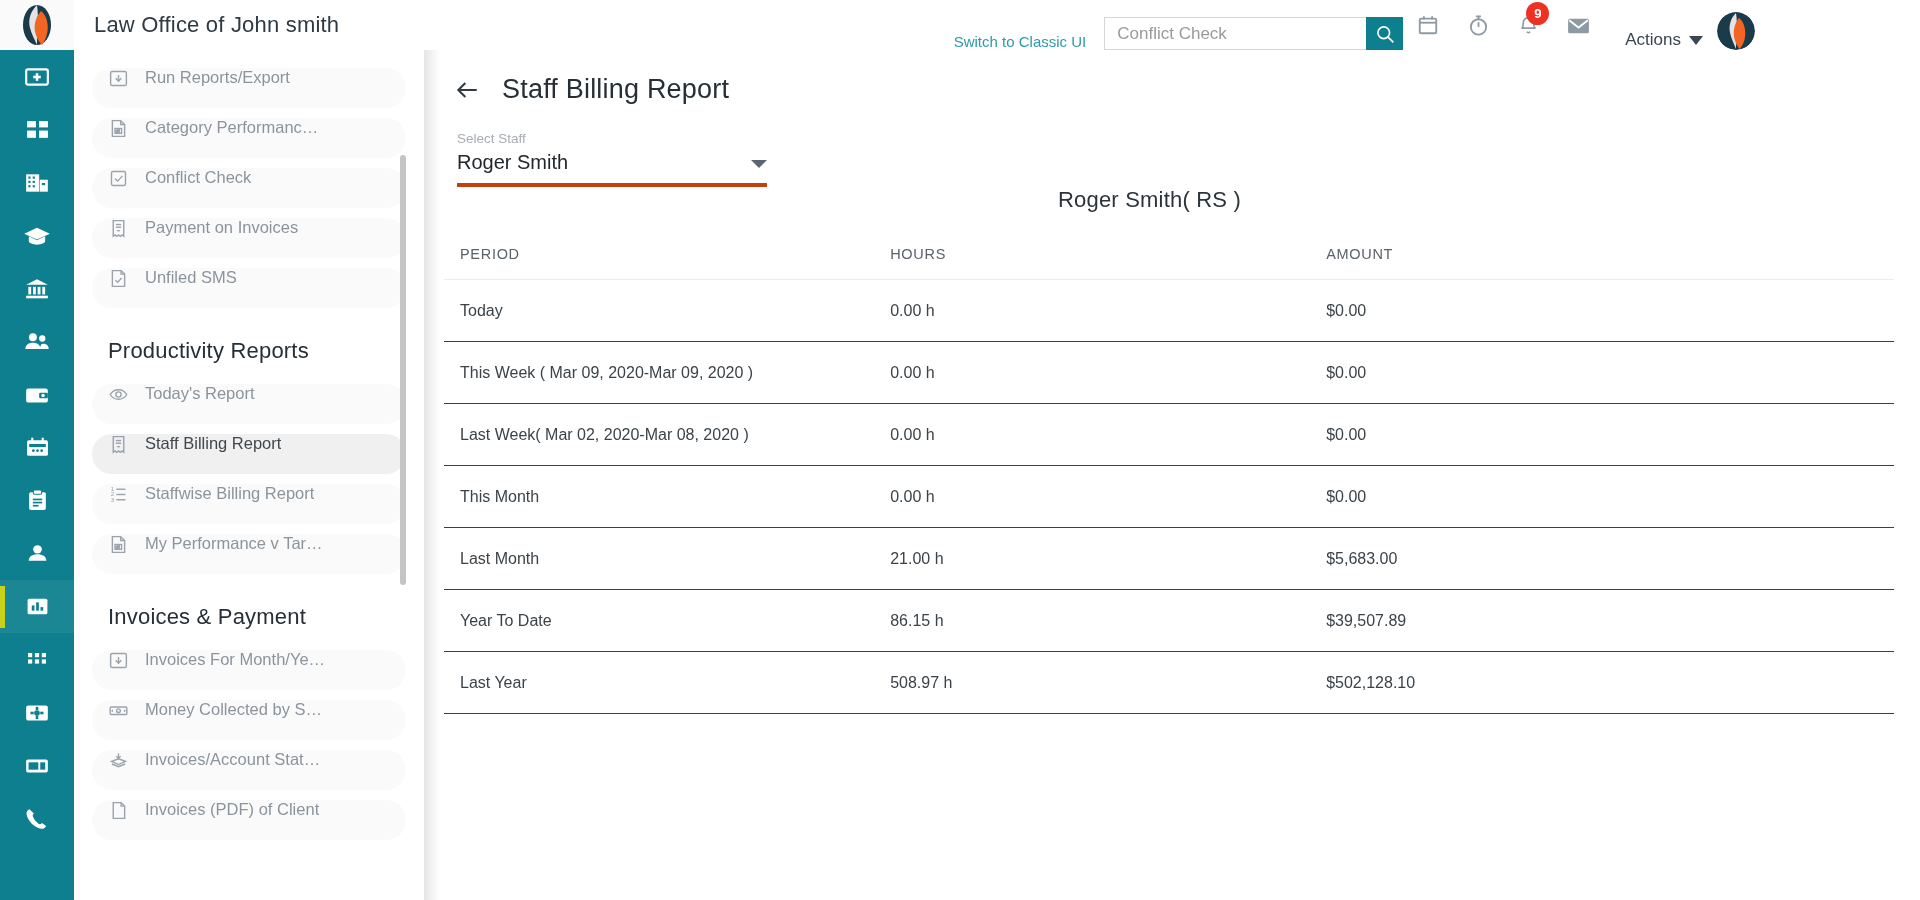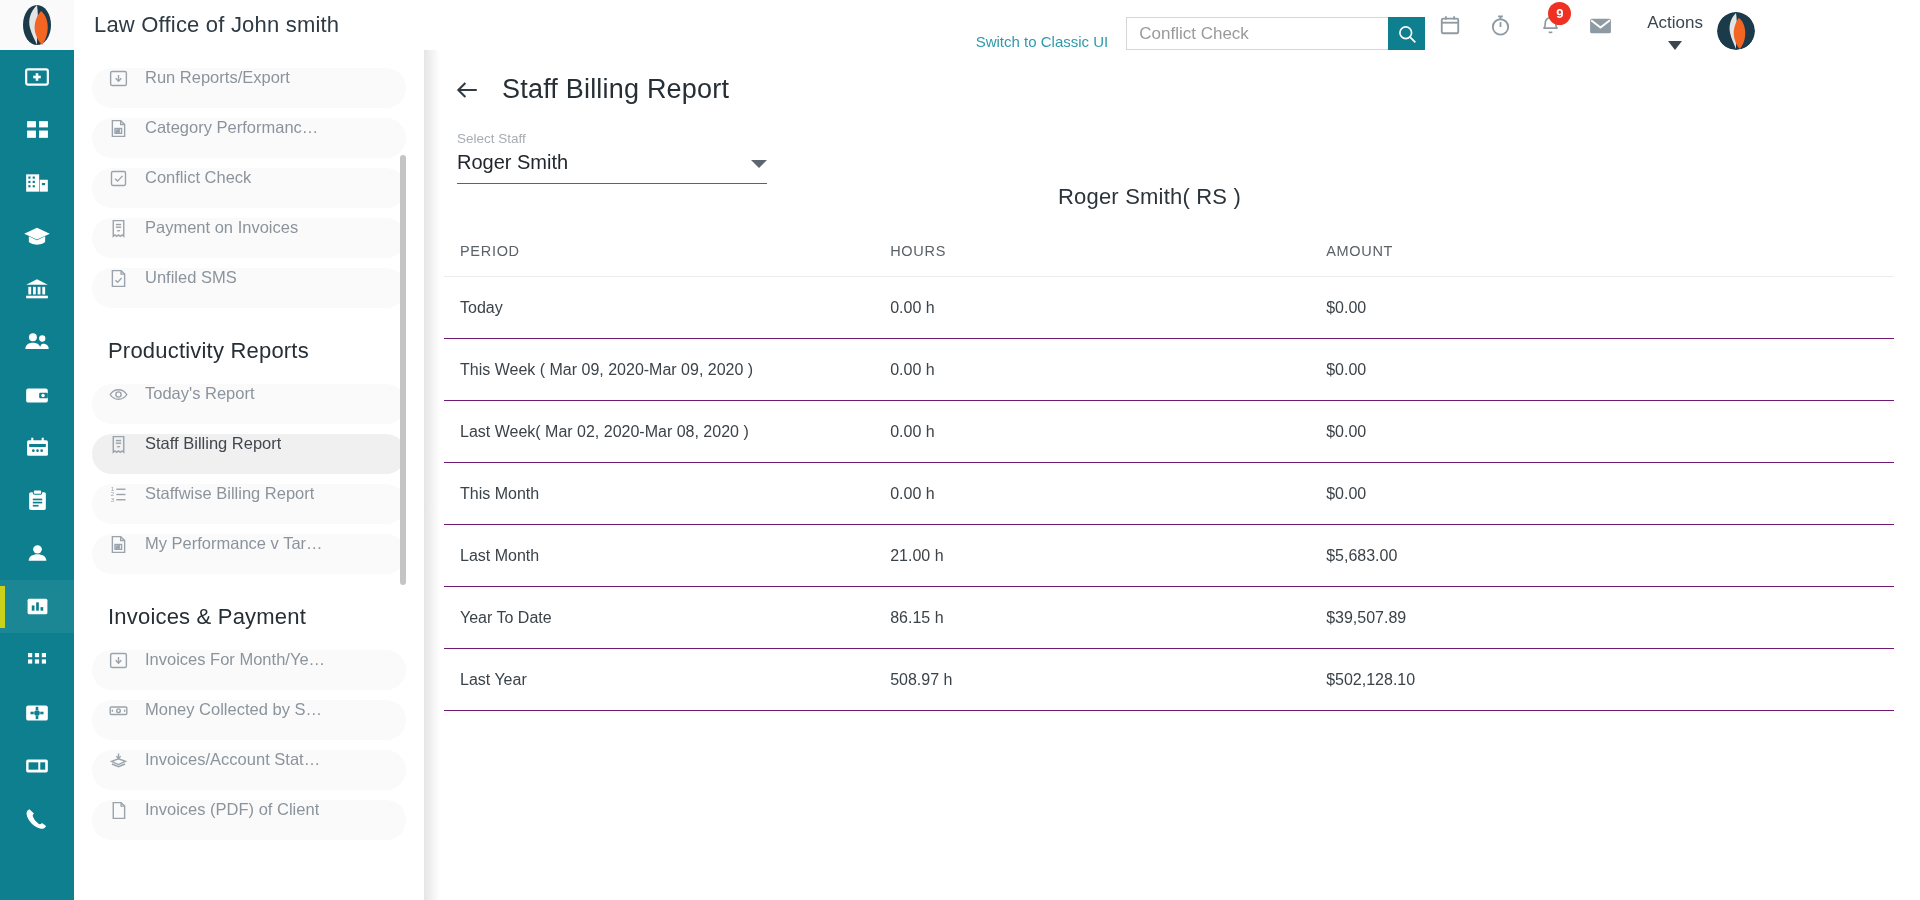--- a/index.html
+++ b/index.html
@@ -57,21 +57,20 @@
     position: absolute; top: 2px; right: 4px;
     min-width: 23px; height: 23px; border-radius: 50%;
     background: #ef3124; color: #fff; font-size: 13px;
     display: flex; align-items: center; justify-content: center;
     font-weight: bold;
   }
   .actions-menu {
     display: flex; align-items: center; gap: 8px;
     font-size: 17px; color: #3b4650; margin: 8px 14px 0 22px; cursor: pointer;
     white-space: nowrap;
-    flex-direction: column;
   }
   .avatar-top { width: 38px; height: 38px; border-radius: 50%; overflow: hidden; flex: none; cursor: pointer;}
 
   
   .rail {
     position: absolute; top: 50px; left: 0;
     width: 74px; height: 850px;
     background: #0d7f8e;
     z-index: 25;
   }
@@ -130,21 +129,21 @@
     overflow: hidden; z-index: 10;
   }
   .page-head { display: flex; align-items: center; gap: 22px; padding: 24px 0 0 30px; }
   .back-arrow { width: 26px; height: 26px; cursor: pointer; color: #2f3a43; flex: none; }
   .page-title { font-size: 27px; color: #262f36; letter-spacing: .2px; }
 
   .select-block { margin: 26px 0 0 33px; width: 310px; }
   .select-label { font-size: 13.5px; color: #a8adb2; margin-bottom: 5px; }
   .select-control {
     display: flex; align-items: flex-end; justify-content: space-between;
-    border-bottom: 1px solid #c2410c; padding-bottom: 9px; cursor: pointer;
+    border-bottom: 4px solid #c2410c; padding-bottom: 9px; cursor: pointer;
   }
   .select-value { font-size: 20px; color: #21272c; }
   .caret { width: 0; height: 0; border-left: 8px solid transparent;
            border-right: 8px solid transparent; border-top: 8px solid #5d6670;
            margin-bottom: 6px; }
 
   .report-subtitle {
     text-align: center; font-size: 22px; color: #2c343b;
     padding-right: 45px; letter-spacing: .2px;
   }

